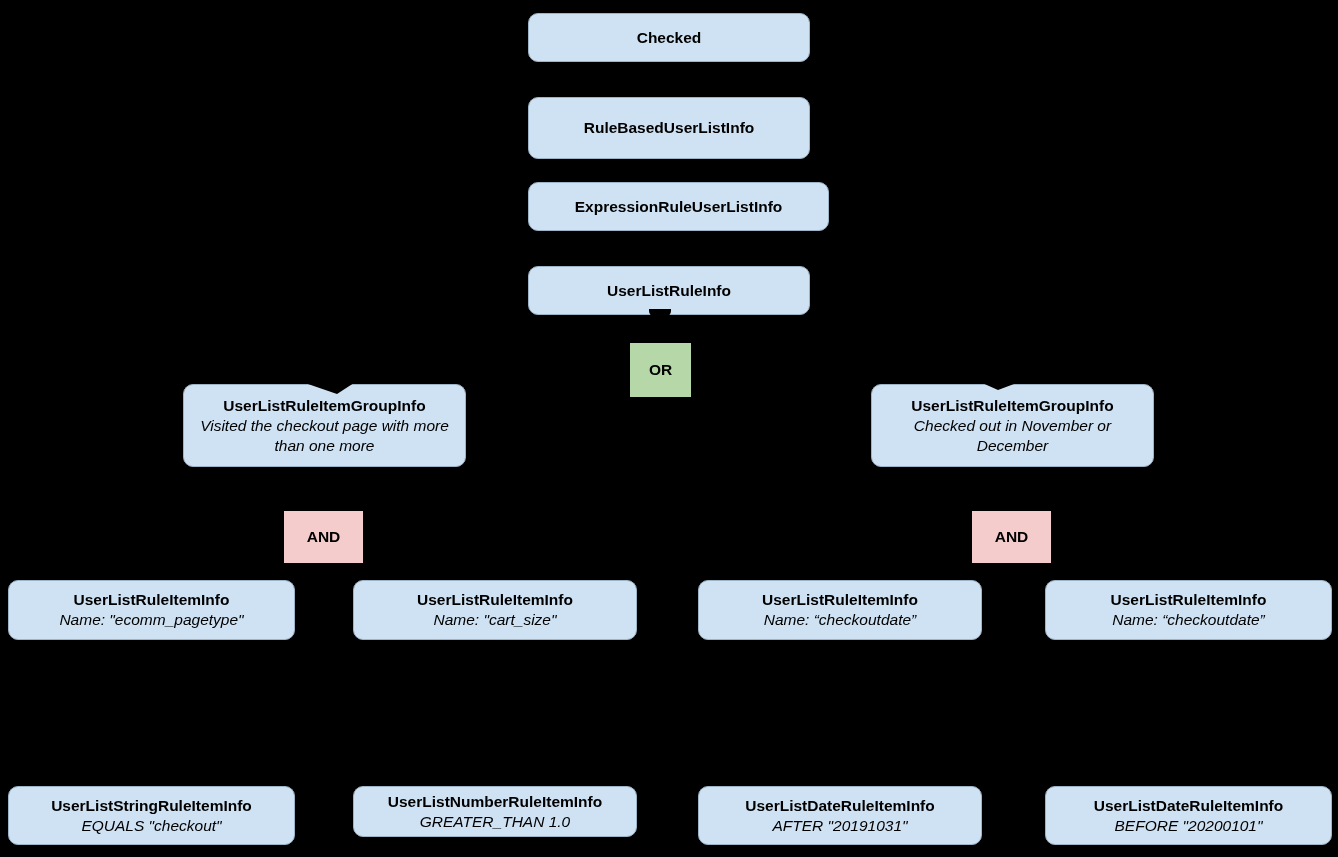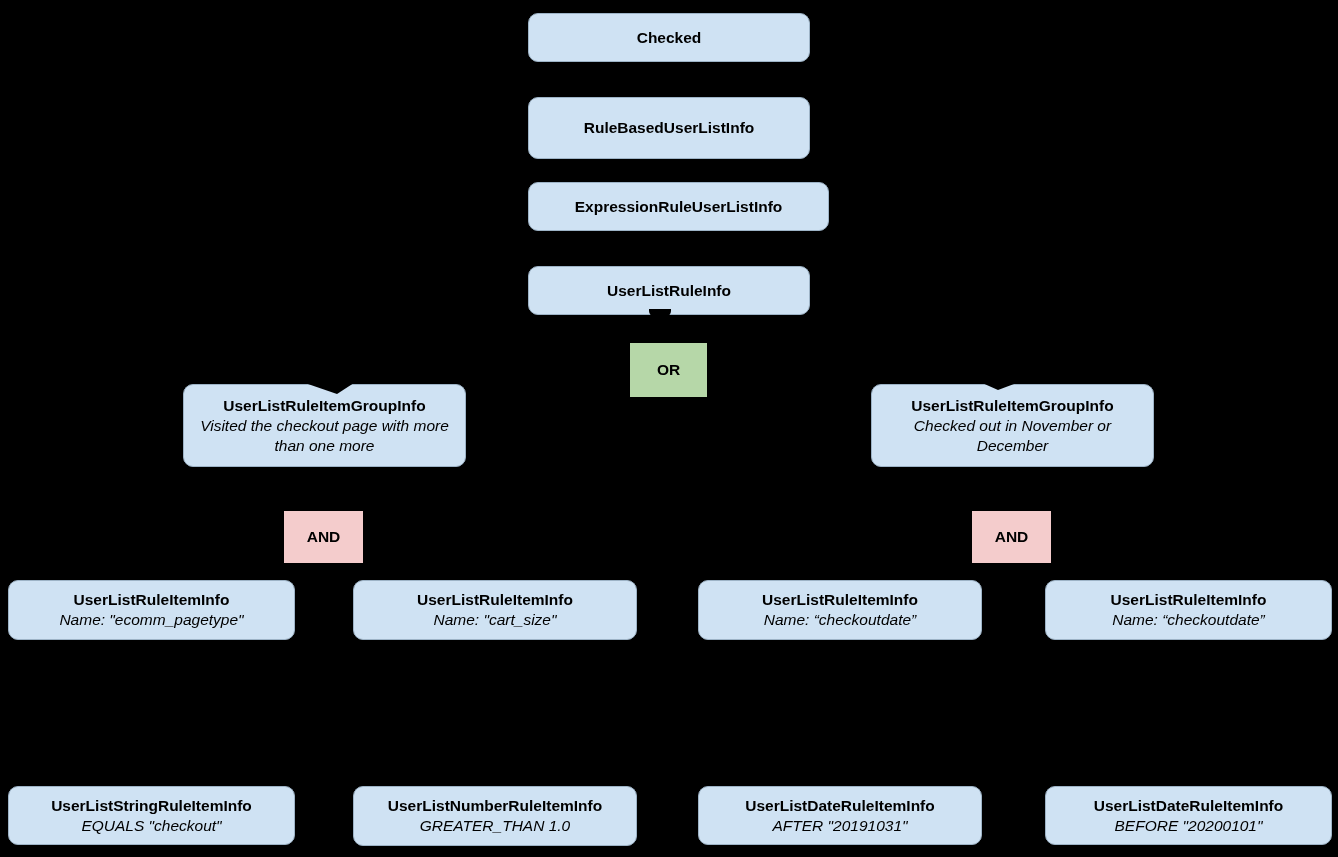--- a/index.html
+++ b/index.html
@@ -68,21 +68,21 @@
   </div>
   <div class="node" style="left:528px;top:182px;width:301px;height:49px;">
     <div class="title">ExpressionRuleUserListInfo</div>
   </div>
   <div class="node" style="left:528px;top:266px;width:282px;height:49px;">
     <div class="title">UserListRuleInfo</div>
   </div>
 
   <div class="stub" style="left:649px;top:309px;width:22px;height:8px;"></div>
 
-  <div class="op op-or" style="left:630px;top:343px;width:77px;height:54px;">OR</div>
+  <div class="op op-or" style="left:630px;top:343px;width:61px;height:54px;">OR</div>
 
   <div class="node" style="left:183px;top:384px;width:283px;height:83px;">
     <div class="title">UserListRuleItemGroupInfo</div>
     <div class="desc">Visited the checkout page with more than one more</div>
   </div>
   <div class="node" style="left:871px;top:384px;width:283px;height:83px;">
     <div class="title">UserListRuleItemGroupInfo</div>
     <div class="desc">Checked out in November or December</div>
   </div>
 
@@ -110,21 +110,21 @@
   </div>
   <div class="node" style="left:1045px;top:580px;width:287px;height:60px;">
     <div class="title">UserListRuleItemInfo</div>
     <div class="desc">Name: “checkoutdate”</div>
   </div>
 
   <div class="node" style="left:8px;top:786px;width:287px;height:59px;">
     <div class="title">UserListStringRuleItemInfo</div>
     <div class="desc">EQUALS "checkout"</div>
   </div>
-  <div class="node" style="left:353px;top:786px;width:284px;height:60px;">
+  <div class="node" style="left:353px;top:786px;width:284px;height:51px;">
     <div class="title">UserListNumberRuleItemInfo</div>
     <div class="desc">GREATER_THAN 1.0</div>
   </div>
   <div class="node" style="left:698px;top:786px;width:284px;height:59px;">
     <div class="title">UserListDateRuleItemInfo</div>
     <div class="desc">AFTER "20191031"</div>
   </div>
   <div class="node" style="left:1045px;top:786px;width:287px;height:59px;">
     <div class="title">UserListDateRuleItemInfo</div>
     <div class="desc">BEFORE "20200101"</div>

